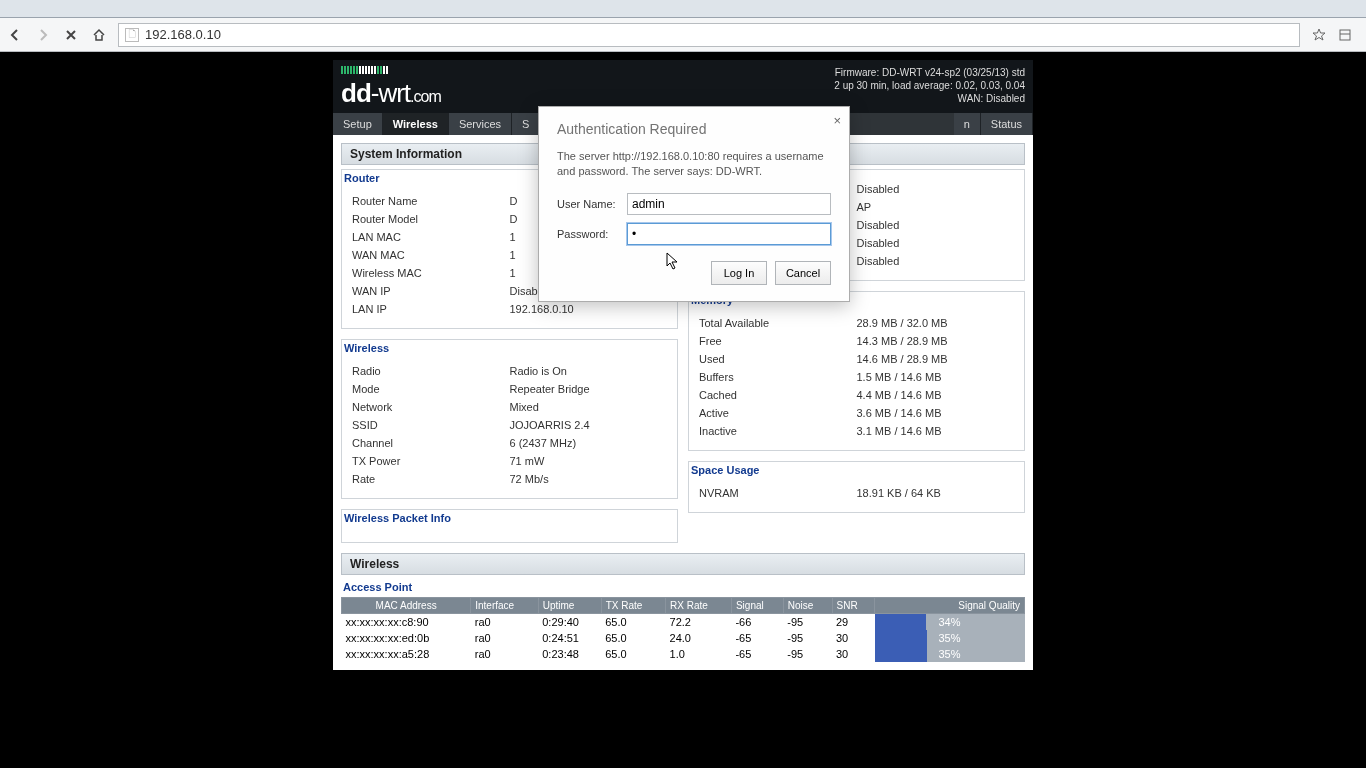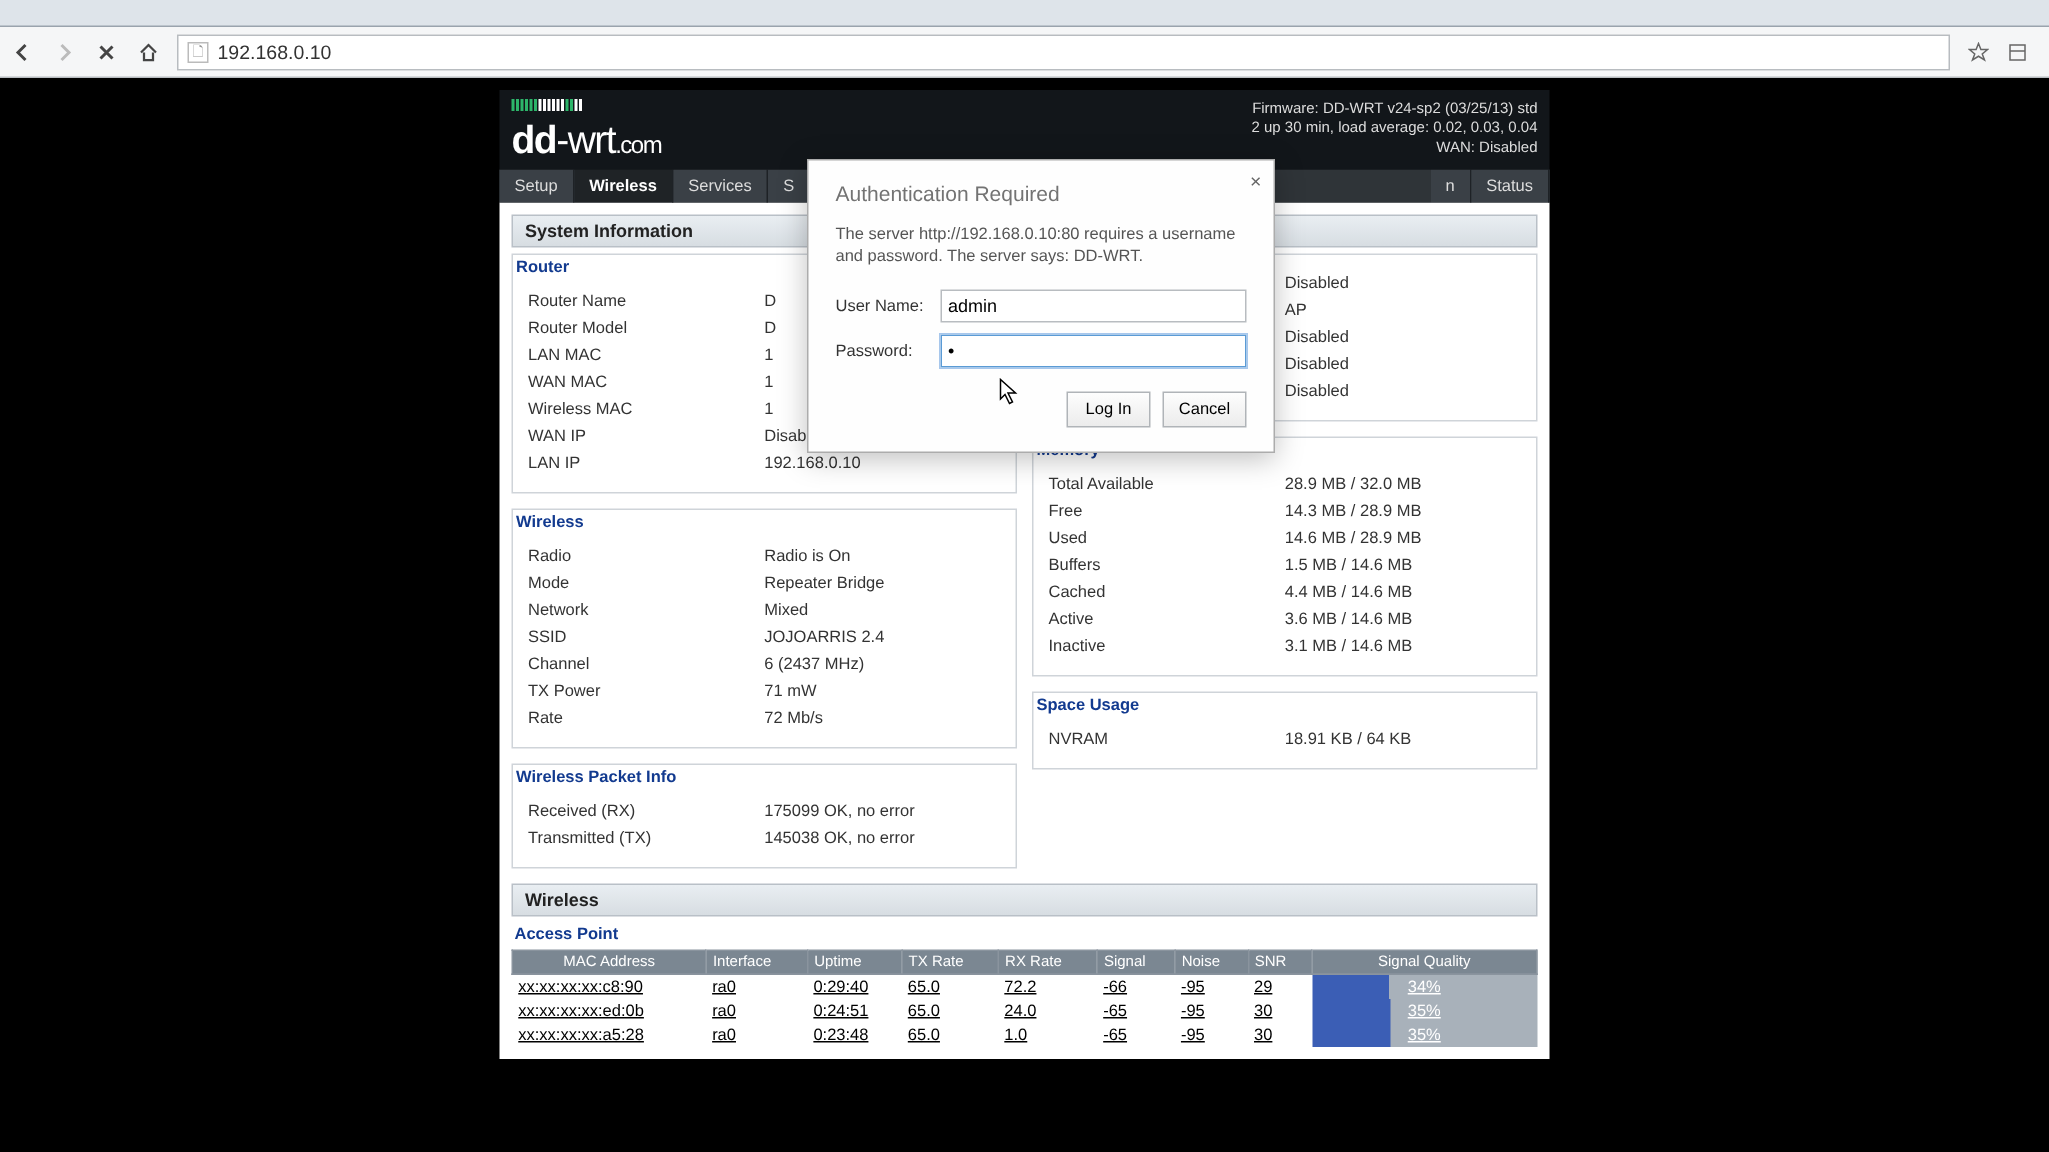--- a/index.html
+++ b/index.html
@@ -153,21 +153,21 @@
   }
   .row { display: flex; padding: 3px 0; font-size: 11px; color: #333; justify-content: space-between; }
   .row .k { flex: 1; }
   .row .v { flex: 1; }
   
   .wtab { width:100%; border-collapse:collapse; font-size:11px; }
   .wtab th {
     background:#7b8792;color:#fff;font-weight:normal;border:1px solid #8a949e;
     padding:2px 4px;text-align:left;font-size:10px;
   }
-  .wtab td { padding:2px 4px; border:0;text-decoration:underline; }
+  .wtab td { padding:2px 4px; border:0; }
   .sig-cell { background:#a8b1ba; position:relative; text-align:center; color:#fff; width:150px; }
   .sig-bar { position:absolute;top:0;left:0;bottom:0;background:#3b5eb5; }
   .sig-txt{ position:relative; }
   
   .dialog {
     position: absolute;
     top: 54px;
     left: 538px;
     width: 312px;
     background: #fefefe;
@@ -349,30 +349,20 @@
                   <div class="v">71 mW</div>
                 </div>
                 <div class="row">
                   <div class="k">Rate</div>
                   <div class="v">72 Mb/s</div>
                 </div>
               </div>
           </div>
           <div class="box">
             <div class="box-hd">Wireless Packet Info</div>
-            <div id="packet-rows">
-                <div class="row">
-                  <div class="k">Received (RX)</div>
-                  <div class="v">175099 OK, no error</div>
-                </div>
-                <div class="row">
-                  <div class="k">Transmitted (TX)</div>
-                  <div class="v">145038 OK, no error</div>
-                </div>
-              </div>
           </div>
         </div>
 
         <div class="col">
           <div class="box" style="padding-top:10px">
             <div id="services-rows">
                 <div class="row">
                   <div class="k"></div>
                   <div class="v">Disabled</div>
                 </div>
@@ -445,21 +435,21 @@
         <thead>
             <tr>
           <th style="text-align:center">MAC Address</th>
           <th>Interface</th>
           <th>Uptime</th>
           <th>TX Rate</th>
           <th>RX Rate</th>
           <th>Signal</th>
           <th>Noise</th>
           <th>SNR</th>
-          <th style="text-align:center">Signal Quality</th>
+          <th style="text-align:right">Signal Quality</th>
         </tr>
           </thead>
         <tbody id="clients-body">
             <tr>
               <td>xx:xx:xx:xx:c8:90</td>
               <td>ra0</td>
               <td>0:29:40</td>
               <td>65.0</td>
               <td>72.2</td>
               <td>-66</td>

